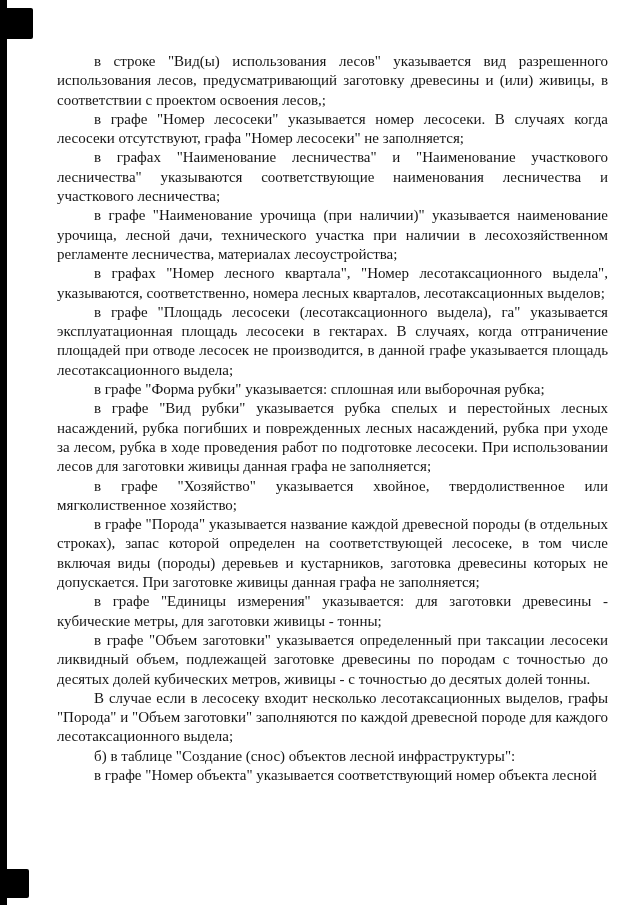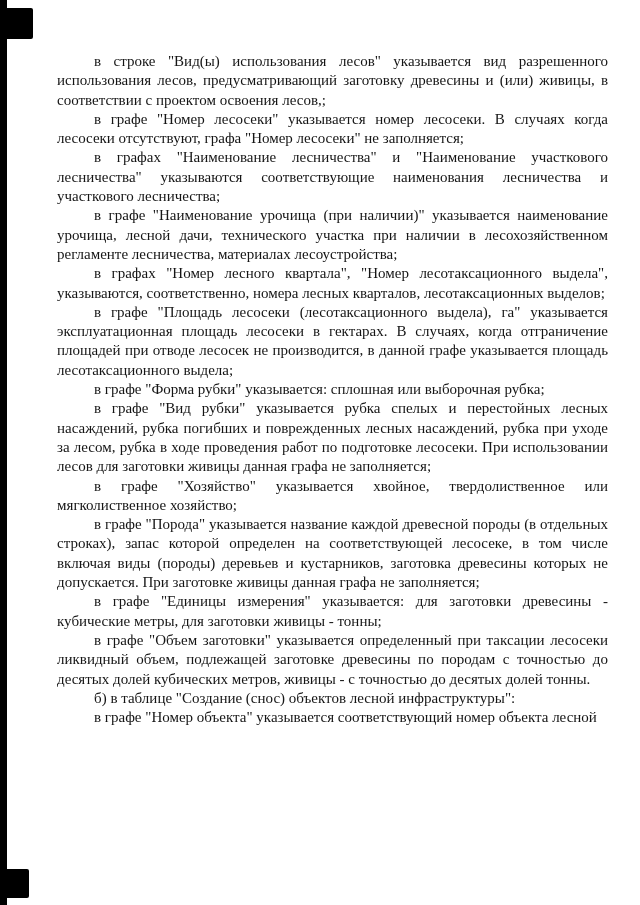--- a/index.html
+++ b/index.html
@@ -76,16 +76,17 @@
     <p>в графах "Наименование лесничества" и "Наименование участкового лесничества" указываются соответствующие наименования лесничества и участкового лесничества;</p>
     <p>в графе "Наименование урочища (при наличии)" указывается наименование урочища, лесной дачи, технического участка при наличии в лесохозяйственном регламенте лесничества, материалах лесоустройства;</p>
     <p>в графах "Номер лесного квартала", "Номер лесотаксационного выдела", указываются, соответственно, номера лесных кварталов, лесотаксационных выделов;</p>
     <p>в графе "Площадь лесосеки (лесотаксационного выдела), га" указывается эксплуатационная площадь лесосеки в гектарах. В случаях, когда отграничение площадей при отводе лесосек не производится, в данной графе указывается площадь лесотаксационного выдела;</p>
     <p>в графе "Форма рубки" указывается: сплошная или выборочная рубка;</p>
     <p>в графе "Вид рубки" указывается рубка спелых и перестойных лесных насаждений, рубка погибших и поврежденных лесных насаждений, рубка при уходе за лесом, рубка в ходе проведения работ по подготовке лесосеки. При использовании лесов для заготовки живицы данная графа не заполняется;</p>
     <p>в графе "Хозяйство" указывается хвойное, твердолиственное или мягколиственное хозяйство;</p>
     <p>в графе "Порода" указывается название каждой древесной породы (в отдельных строках), запас которой определен на соответствующей лесосеке, в том числе включая виды (породы) деревьев и кустарников, заготовка древесины которых не допускается. При заготовке живицы данная графа не заполняется;</p>
     <p>в графе "Единицы измерения" указывается: для заготовки древесины - кубические метры, для заготовки живицы - тонны;</p>
     <p>в графе "Объем заготовки" указывается определенный при таксации лесосеки ликвидный объем, подлежащей заготовке древесины по породам с точностью до десятых долей кубических метров, живицы - с точностью до десятых долей тонны.</p>
+    <p>В случае если в лесосеку входит несколько лесотаксационных выделов, графы "Порода" и "Объем заготовки" заполняются по каждой древесной породе для каждого лесотаксационного выдела;</p>
     <p>б) в таблице "Создание (снос) объектов лесной инфраструктуры":</p>
     <p>в графе "Номер объекта" указывается соответствующий номер объекта лесной</p>
   </div>
 </div>
 
 </body></html>

